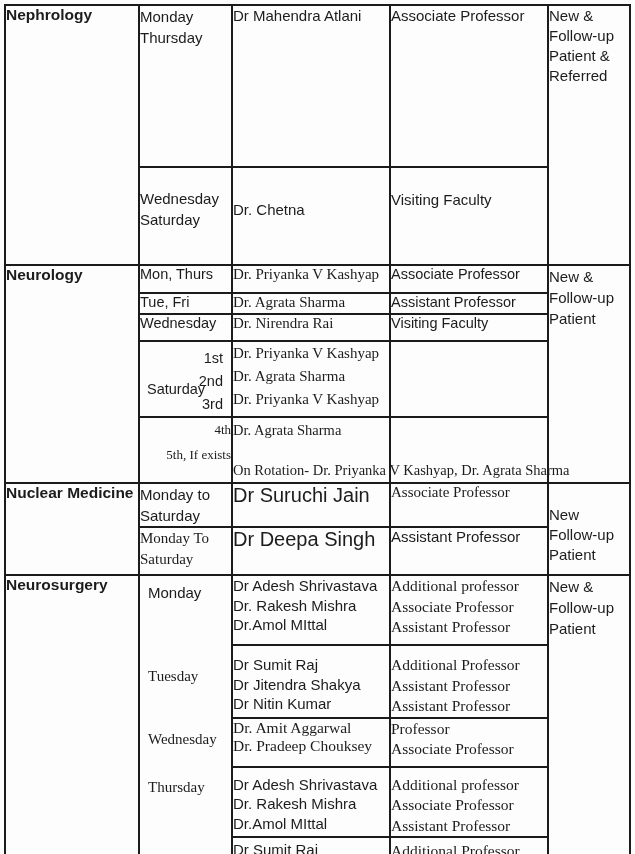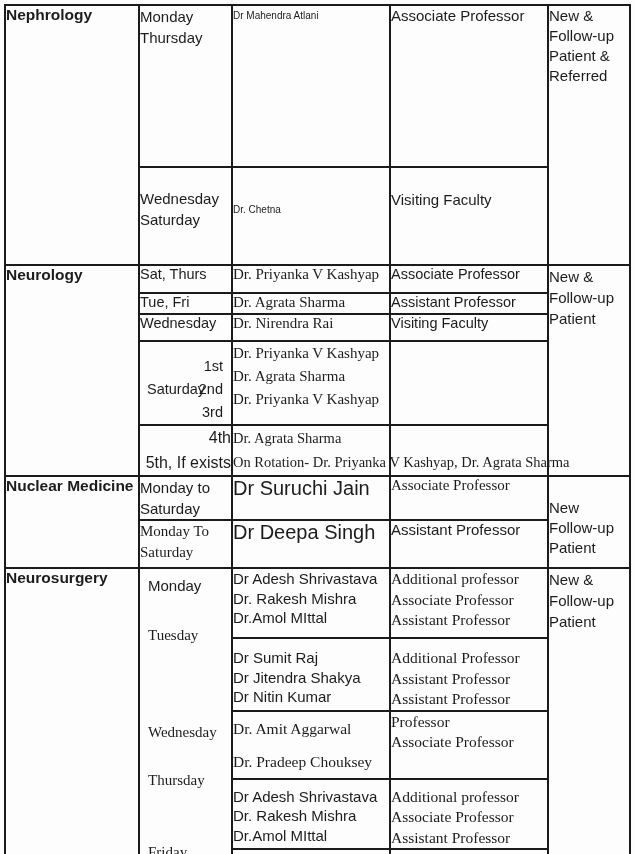--- a/index.html
+++ b/index.html
@@ -5,59 +5,59 @@
   html,body { margin:0; padding:0; background:#ffffff; }
   .page {
     width:635px; height:854px; box-sizing:border-box; padding:4px;
     background:#fdfdfd; color:#1c1c1c;
     font-family:"Liberation Sans", sans-serif;
   }
   table.sched { border-collapse:collapse; table-layout:fixed; width:627px; }
   table.sched td { border:2px solid #1b1b1b; vertical-align:top; padding:0; }
   .pre { white-space:pre-line; }
   .serif { font-family:"Liberation Serif", serif; }
-  .nowrap { white-space:nowrap; position:relative; z-index:2; }
+  .nowrap { white-space:nowrap; position:relative; z-index:2;margin-top:16px; }
 
   .dept { font-weight:700; font-size:15.5px; padding:8px 4px 0 9px; }
   .dept-low { padding-top:38px; }
 
   .days  { font-size:15px; line-height:21px; padding:9px 4px 0 8px; }
-  .doctor{ font-size:10px; padding:5px 4px 0 7px; line-height:20px; }
+  .doctor{ font-size:15px; padding:5px 4px 0 7px; line-height:20px; }
   .title { font-size:15px; padding:10px 4px 0 9px; line-height:20px; }
   .patient { font-size:15px; line-height:20px; padding:10px 2px 0 8px; }
   .patient-mid { vertical-align:middle; padding:0 2px 0 8px; font-size:15px; line-height:21px; }
 
   
   .nr-days  { font-size:14.5px; vertical-align:middle; padding:0 0 0 8px; }
   .nr-doc   { font-size:15px; vertical-align:middle; padding:0 0 0 9px; }
   .nr-title { font-size:14.5px; vertical-align:middle; padding:0 0 0 9px; }
 
   
   .sat-cell { position:relative; }
   .sat-label { position:absolute; left:7px; top:39px; font-size:14.5px; }
-  .ordinals { text-align:right; padding:13px 8px 0 0; font-size:14.5px; line-height:23px; }
-  .ordinals2 { text-align:right; padding:4px 8px 0 0; font-size:16px; line-height:24.5px; }
+  .ordinals { text-align:right; padding:5px 8px 0 0; font-size:14.5px; line-height:23px; }
+  .ordinals2 { text-align:right; padding:4px 8px 0 0; font-size:13px; line-height:24.5px;font-family:Liberation Serif, serif; }
   .sat-docs { padding:4px 0 0 9px; font-size:15px; line-height:23px; }
   .extra-docs { padding:4px 0 0 9px; font-size:14.5px; line-height:24px; }
 
   
   .nm-days { font-size:15px; line-height:21px; padding:7px 4px 0 8px; }
   .nm-doc  { font-size:20px; padding:7px 4px 0 7px; }
   .nm-title{ font-size:15px; padding:8px 4px 0 9px; }
 
   
   .ns-daycol { position:relative; }
   .ns-day { position:absolute; left:8px; font-size:15px; }
   .ns-day-0 { top:8px; }
-  .ns-day-1 { top:58px; font-family:"Liberation Serif", serif; }
+  .ns-day-1 { top:92px; font-family:"Liberation Serif", serif; }
   .ns-day-2 { top:155px; font-family:"Liberation Serif", serif; }
   .ns-day-3 { top:203px; font-family:"Liberation Serif", serif; }
   .ns-day-4 { top:275px; font-family:"Liberation Serif", serif; }
   .ns-docs { font-size:15px; line-height:19.5px; padding:5px 2px 0 7px;margin-top:12px; }
-  .ns-docs-serif { font-family:"Liberation Serif", serif; font-size:15.5px; line-height:33px; }
+  .ns-docs-serif { font-family:"Liberation Serif", serif; font-size:15.5px; line-height:18px; }
   .ns-titles { font-family:"Liberation Serif", serif; font-size:15.5px; line-height:20.5px; padding:5px 2px 0 9px; }
 </style>
 </head>
 <body>
 
 <div class="page">
   <table class="sched">
     <colgroup>
       <col style="width:134px">
         <col style="width:93px">
@@ -80,21 +80,21 @@
       </tr>
       <tr style="height:98px">
         <td class="days pre" style="padding-top:20px">Wednesday
 Saturday</td>
         <td class="doctor" style="padding-top:32px">Dr. Chetna</td>
         <td class="title" style="padding-top:22px">Visiting Faculty</td>
       </tr>
 
       <tr style="height:28px">
         <td rowspan="5" class="dept">Neurology</td>
-        <td class="nr-days">Sat, Thurs</td>
+        <td class="nr-days">Mon, Thurs</td>
         <td class="nr-doc serif">Dr. Priyanka V Kashyap</td>
         <td class="nr-title">Associate Professor</td>
         <td rowspan="5" class="patient-mid pre">New &amp;
 Follow-up
 Patient</td>
       </tr>
       <tr style="height:21px">
         <td class="nr-days">Tue, Fri</td>
         <td class="nr-doc serif">Dr. Agrata Sharma</td>
         <td class="nr-title">Assistant Professor</td>

